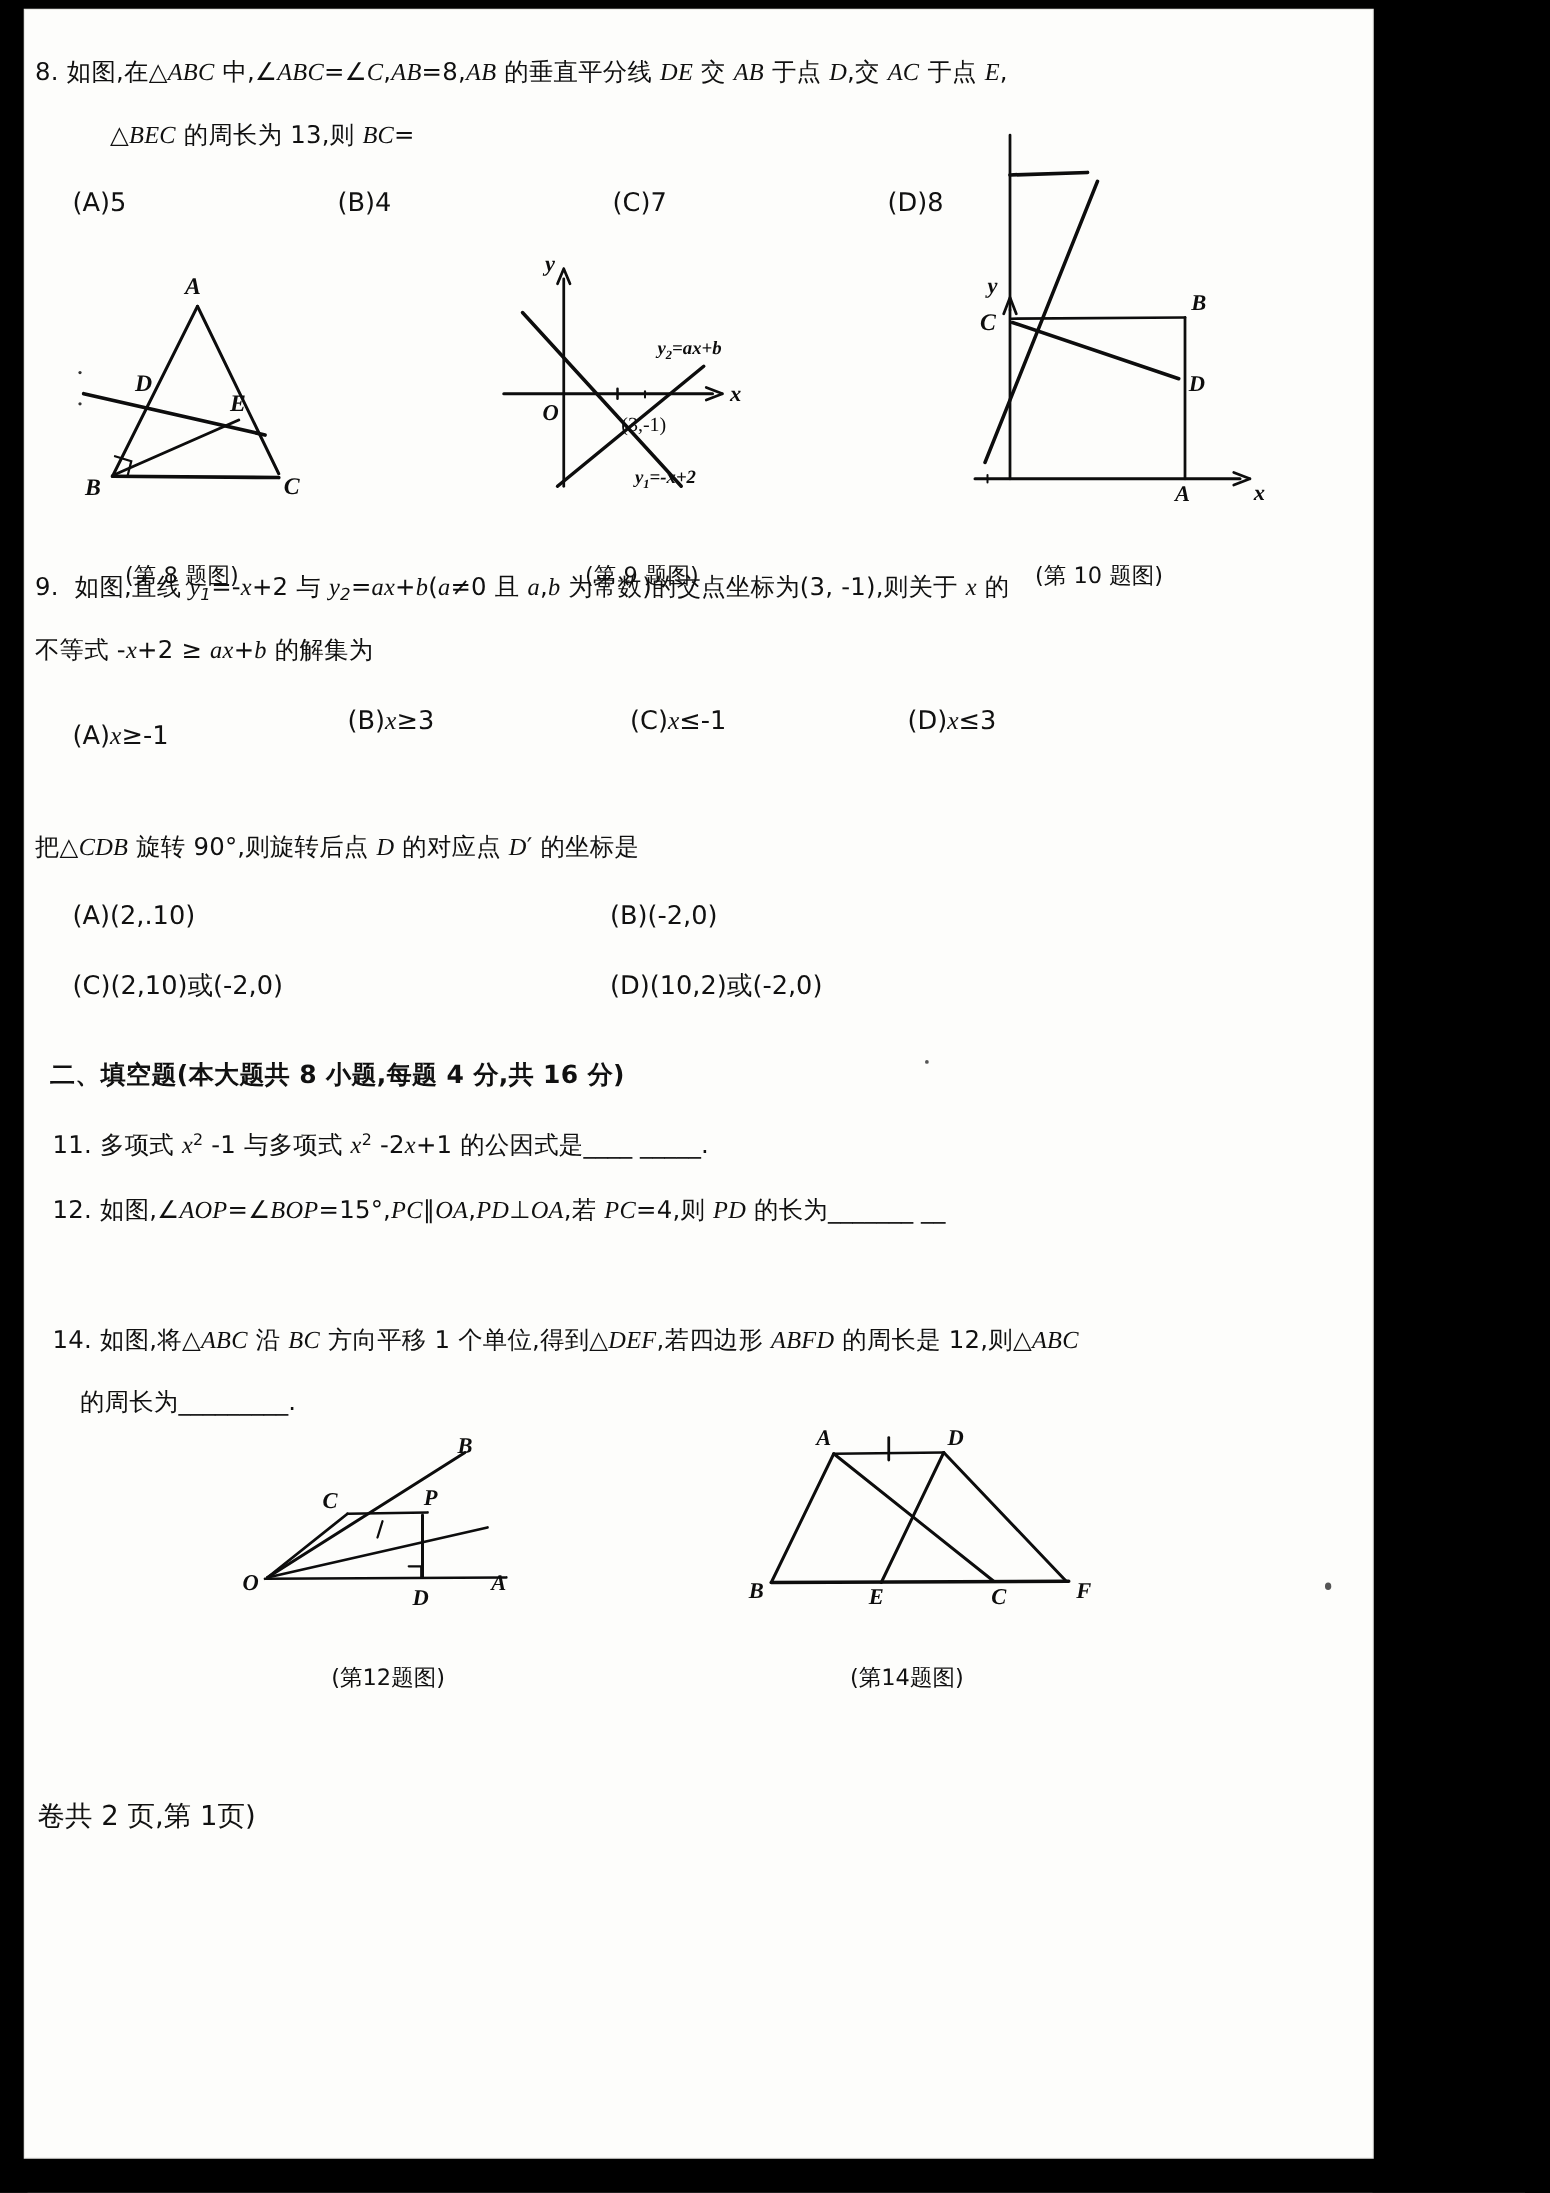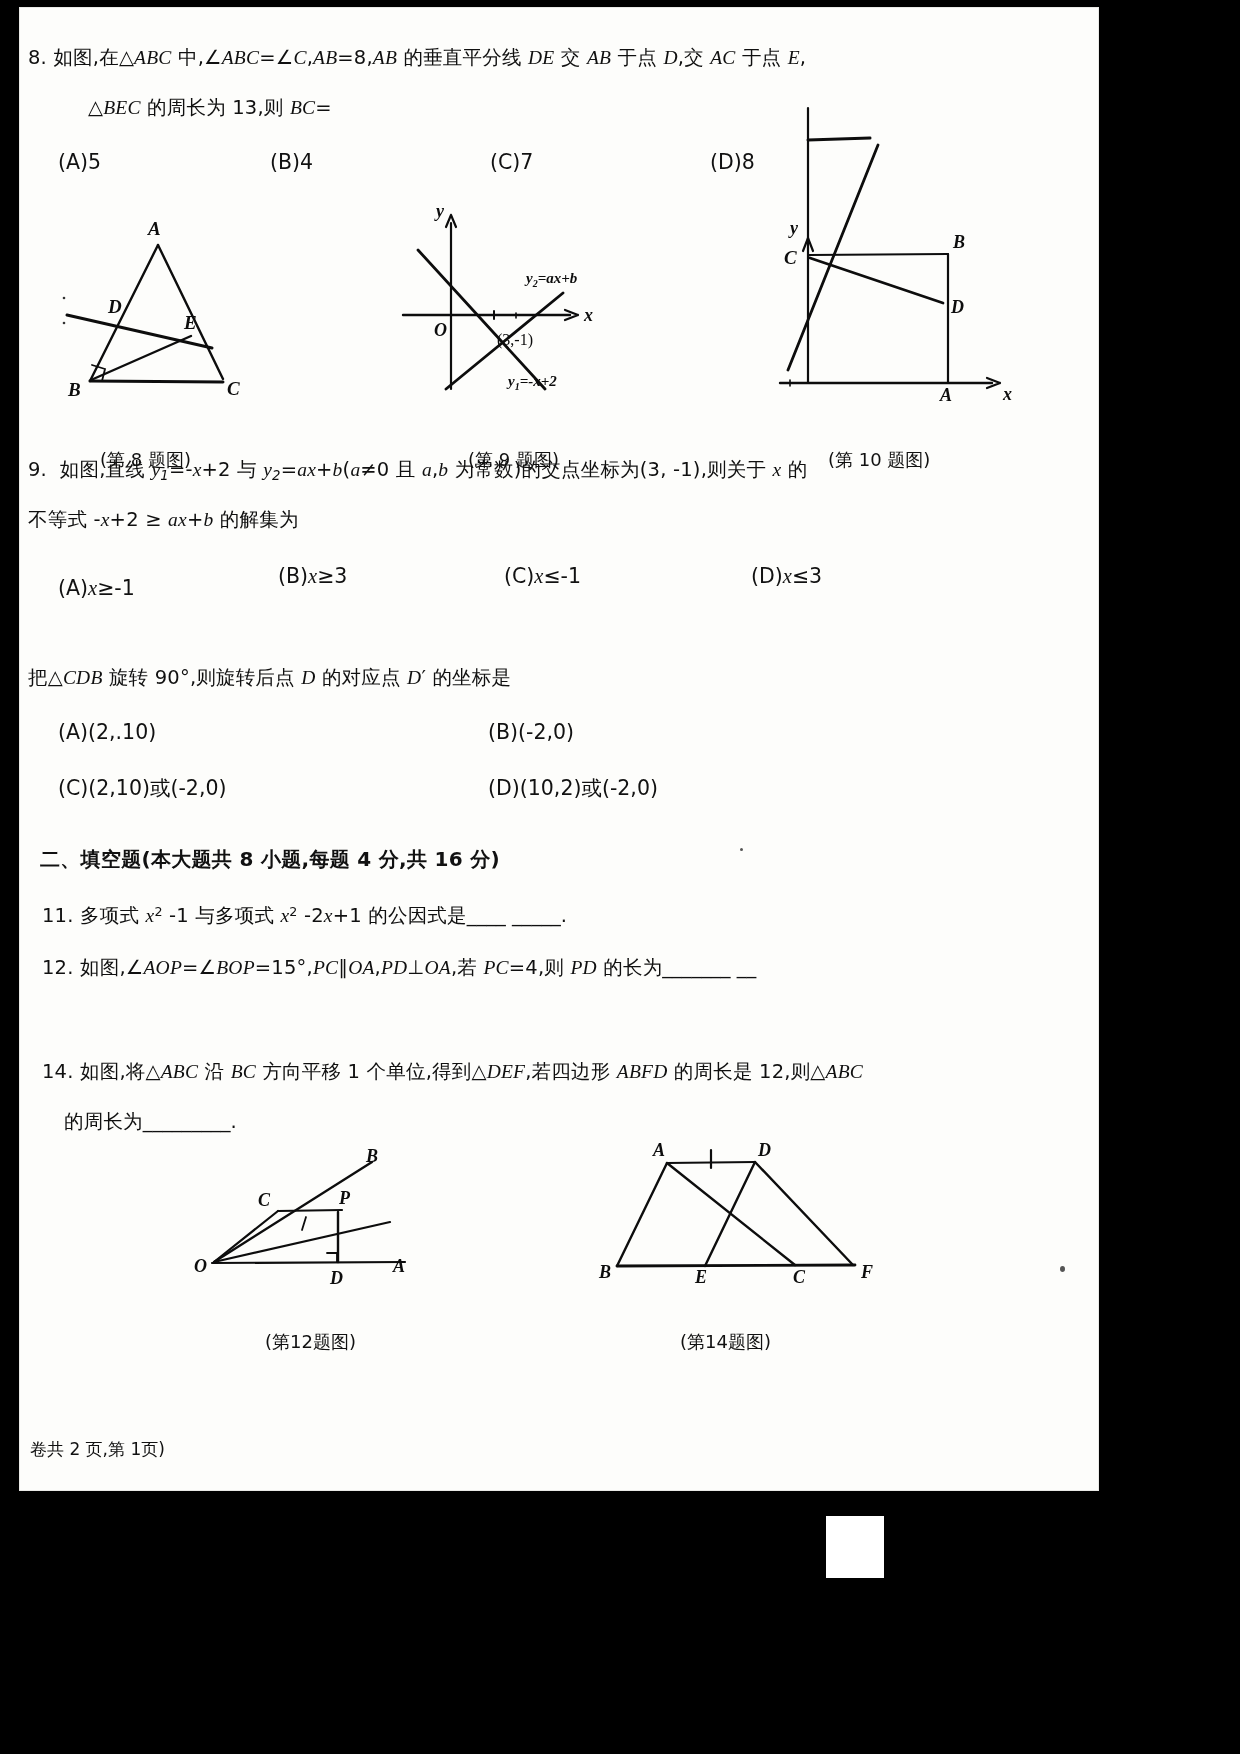--- a/index.html
+++ b/index.html
@@ -14,21 +14,21 @@
     font-family: "Liberation Serif", "DejaVu Serif", serif;
     overflow: hidden;
   }
 
   
   #page-sheet {
     position: absolute;
     left: 20px;
     top: 8px;
     width: 1078px;
-    height: 1482px;
+    height: 1718px;
     background: #fdfdfb;
     box-shadow: 0 0 0 1px #e9e9e6;
   }
   
   #left-gutter {
     position: absolute;
     left: 0px; top: 0px;
     width: 22px; height: 1754px;
     background: #000;
   }
@@ -97,21 +97,21 @@
   .fig-cap {
     position: absolute;
     font-family: "DejaVu Sans", "Liberation Sans", sans-serif;
     font-size: 18px;
     white-space: nowrap;
     margin-top: 32px;
   }
   .footer-note {
     position: absolute;
     font-family: "DejaVu Sans", "Liberation Sans", sans-serif;
-    font-size: 17px;
+    font-size: 22px;
     white-space: nowrap;
   }
   sub.sb { font-size: 0.68em; vertical-align: -0.28em; font-style: italic;}
   sup.sp { font-size: 0.65em; vertical-align: 0.45em; }
 
   .blank { letter-spacing: 0px; }
 
   .figwrap { position: absolute; }
   svg { display: block; }
   .ink { stroke: #0d0d0d; fill: none; stroke-linecap: round; }
@@ -237,21 +237,21 @@
     <div class="q-line cjk" style="left:8px; top:450px;">
       9.&nbsp;&nbsp;如图,直线 <i class="mathv">y</i><sub class="sb">1</sub>=-<i class="mathv">x</i>+2 与 <i class="mathv">y</i><sub class="sb">2</sub>=<i class="mathv">ax</i>+<i class="mathv">b</i>(<i class="mathv">a</i>≠0 且 <i class="mathv">a</i>,<i class="mathv">b</i> 为常数)的交点坐标为(3, -1),则关于 <i class="mathv">x</i> 的
     </div>
     <div class="q-line cjk" style="left:8px; top:500px;">
       不等式 -<i class="mathv">x</i>+2 ≥ <i class="mathv">ax</i>+<i class="mathv">b</i> 的解集为
     </div>
 
     <div class="opt cjk" style="left:38px; top:556px;margin-top:12px;">(A)<i class="mathv">x</i>≥-1</div>
     <div class="opt cjk" style="left:258px; top:556px;">(B)<i class="mathv">x</i>≥3</div>
     <div class="opt cjk" style="left:484px; top:556px;">(C)<i class="mathv">x</i>≤-1</div>
-    <div class="opt cjk" style="left:706px; top:556px;margin-left:25px;">(D)<i class="mathv">x</i>≤3</div>
+    <div class="opt cjk" style="left:706px; top:556px;">(D)<i class="mathv">x</i>≤3</div>
 
     <div class="q-line cjk" style="left:8px; top:658px;">
       把△<i class="mathv">CDB</i> 旋转 90°,则旋转后点 <i class="mathv">D</i> 的对应点 <i class="mathv">D</i>′ 的坐标是
     </div>
 
     <div class="opt cjk" style="left:38px; top:712px;">(A)(2,.10)</div>
     <div class="opt cjk" style="left:468px; top:712px;">(B)(-2,0)</div>
     <div class="opt cjk" style="left:38px; top:766px;">(C)(2,10)或(-2,0)</div>
     <div class="opt cjk" style="left:468px; top:766px;">(D)(10,2)或(-2,0)</div>
 

